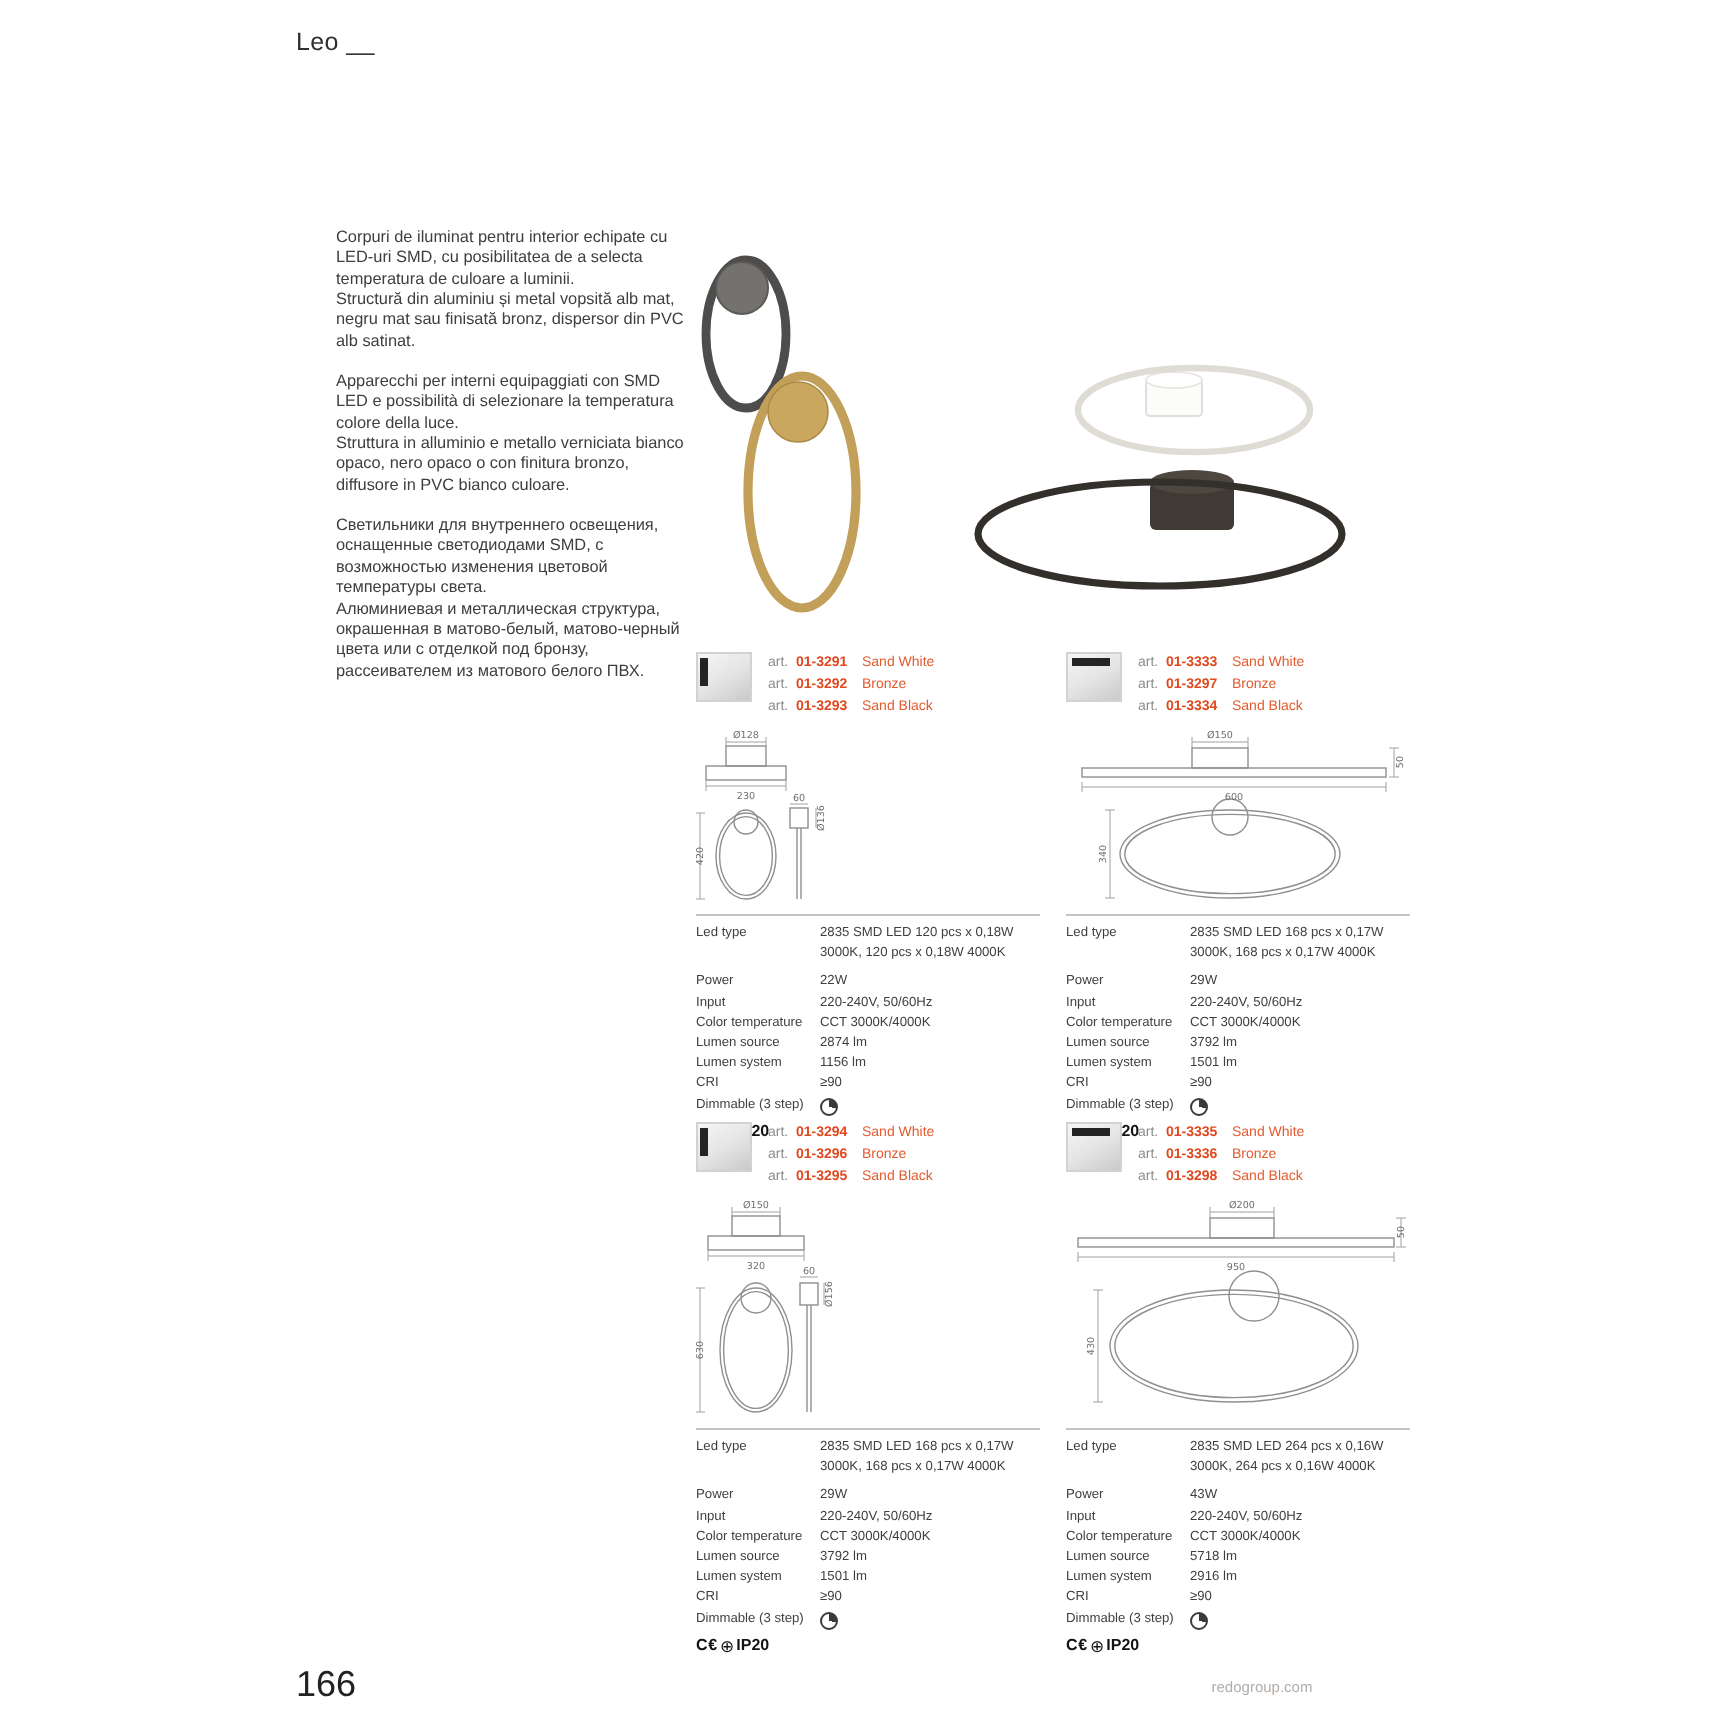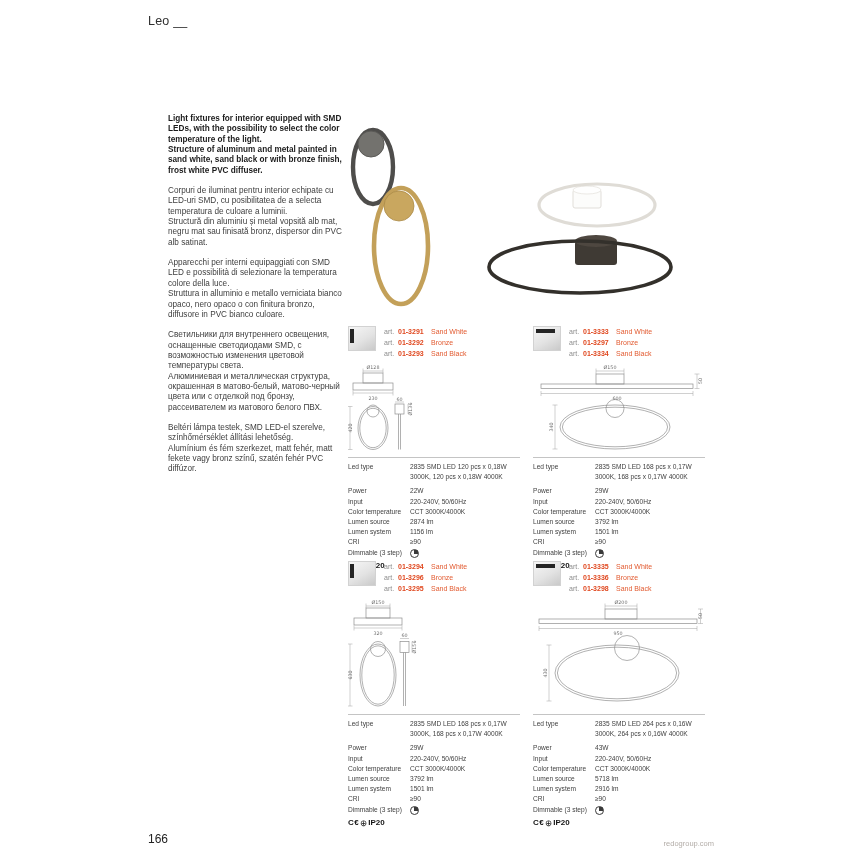--- a/index.html
+++ b/index.html
@@ -41,41 +41,37 @@
   .spec-label{width:62px;flex:0 0 auto}
   .spec-value{width:106px}
   .spec-sep{height:4px}
   .dim-icon{display:inline-block;width:7px;height:7px;border-radius:50%;border:1px solid #3a3a3a;
             background:conic-gradient(#3a3a3a 0 100deg,#ffffff 100deg 360deg);margin-top:1.5px}
   .certs{margin-top:3px;display:flex;align-items:center;font-size:8px;color:#141414}
   .ce{font-weight:600;letter-spacing:.4px}
   .circle-mark{font-size:8.5px;margin:0 1px}
   .ip{font-weight:800}
 
-  .page-number{position:absolute;left:148px;top:832px;font-size:12px;color:#222}
-  .website{position:absolute;left:596px;top:839px;width:118px;text-align:right;font-size:7.5px;color:#b3ada8}
+  .page-number{position:absolute;left:148px;top:832px;font-size:18px;color:#222}
+  .website{position:absolute;left:572px;top:839px;width:118px;text-align:center;font-size:7.5px;color:#b3ada8}
 </style>
 </head>
 <body>
 
 <div class="page">
 
   <div class="series">Leo __</div>
 
   <div class="descriptions">
-    <p class="desc en">Light fixtures for interior equipped with SMD LEDs, with the possibility to select the color temperature of the light.
-Structure of aluminum and metal painted in sand white, sand black or with bronze finish, frost white PVC diffuser.</p>
     <p class="desc">Corpuri de iluminat pentru interior echipate cu LED-uri SMD, cu posibilitatea de a selecta temperatura de culoare a luminii.
 Structură din aluminiu și metal vopsită alb mat, negru mat sau finisată bronz, dispersor din PVC alb satinat.</p>
     <p class="desc">Apparecchi per interni equipaggiati con SMD LED e possibilità di selezionare la temperatura colore della luce.
 Struttura in alluminio e metallo verniciata bianco opaco, nero opaco o con finitura bronzo, diffusore in PVC bianco culoare.</p>
     <p class="desc">Светильники для внутреннего освещения, оснащенные светодиодами SMD, с возможностью изменения цветовой температуры света.
 Алюминиевая и металлическая структура, окрашенная в матово-белый, матово-черный цвета или с отделкой под бронзу, рассеивателем из матового белого ПВХ.</p>
-    <p class="desc">Beltéri lámpa testek, SMD LED-el szerelve, színhőmérséklet állítási lehetőség.
-Alumínium és fém szerkezet, matt fehér, matt fekete vagy bronz színű, szatén fehér PVC diffúzor.</p>
   </div>
 
   <svg class="photo" style="left:345px;top:116px" width="120" height="212" viewBox="0 0 120 212">
     <ellipse cx="28" cy="51" rx="20" ry="37" fill="none" stroke="#4e4d4b" stroke-width="4.4"></ellipse>
     <circle cx="26" cy="28" r="13" fill="#73726e" stroke="#5a5956" stroke-width="1"></circle>
     <ellipse cx="56" cy="130" rx="27" ry="58" fill="none" stroke="#c3a059" stroke-width="4.6"></ellipse>
     <circle cx="54" cy="90" r="15" fill="#c9a75f" stroke="#ab8a47" stroke-width="0.8"></circle>
   </svg>
 
   <svg class="photo" style="left:478px;top:148px" width="232" height="168" viewBox="0 0 232 168">

